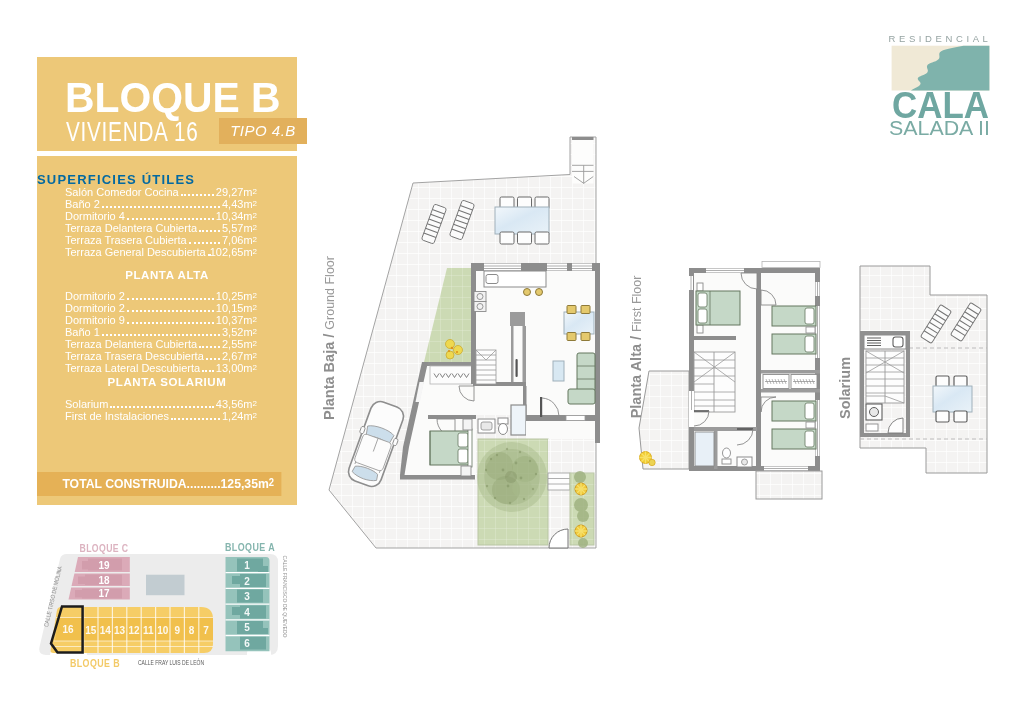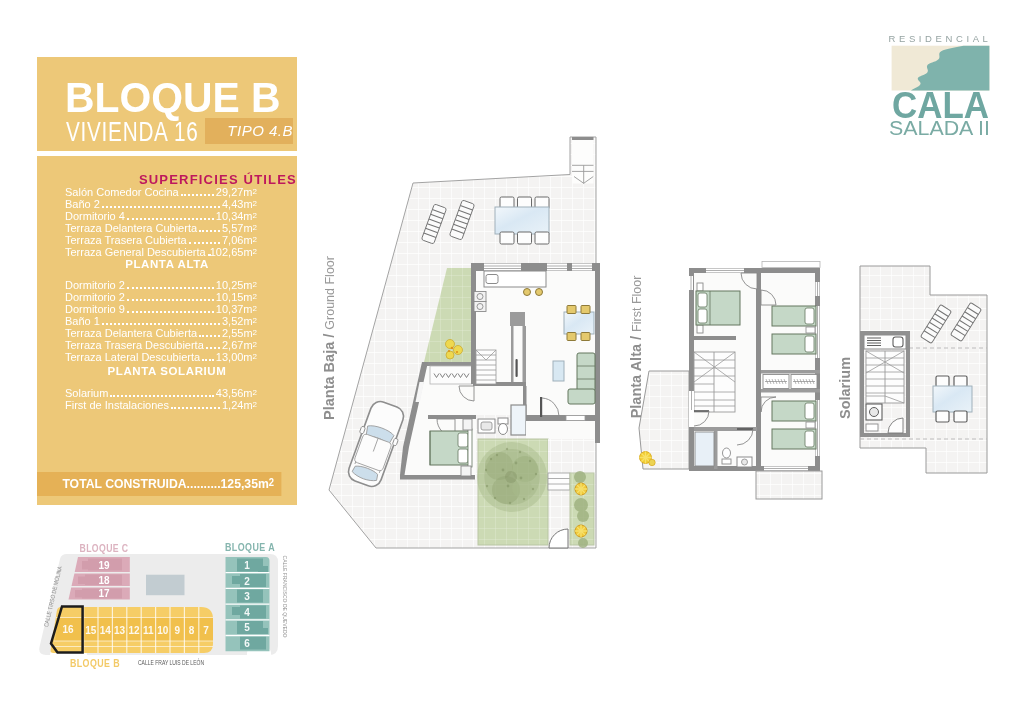--- a/index.html
+++ b/index.html
@@ -1,25 +1,25 @@
 <!DOCTYPE html>
 <html><head><meta charset="utf-8"><style>
 html,body{margin:0;padding:0;background:#fff;width:1024px;height:724px;overflow:hidden}
 body{font-family:"Liberation Sans",sans-serif;position:relative}
 .abs{position:absolute}
 #sb-head{left:37px;top:57px;width:260px;height:94px;background:#edc878}
 #sb-list{left:37px;top:156px;width:260px;height:349px;background:#edc878}
 #sb-total{left:37px;top:472px;width:260px;height:24px;background:#e5b156;color:#fff;font-weight:bold;font-size:13px;line-height:24px;padding-left:27px;box-sizing:border-box;letter-spacing:0;white-space:nowrap;transform:scaleX(.94);transform-origin:left}
 .bq{color:#fff;font-weight:bold;font-size:43px;letter-spacing:0px;position:absolute;left:28px;top:16px;transform:scaleX(.95);transform-origin:left;white-space:nowrap}
 .vv{color:#fff;font-weight:normal;font-size:28px;position:absolute;left:29px;top:59px;transform:scaleX(.74);transform-origin:left;letter-spacing:1px;white-space:nowrap}
-.tipo{position:absolute;left:168px;top:61px;width:88px;height:26px;background:#e2b05c;color:#fff;font-style:italic;font-size:15px;line-height:26px;text-align:right;letter-spacing:.5px}
-.sup{color:#be185d;font-weight:bold;font-size:13px;letter-spacing:1.2px;text-align:right;padding-top:17px;height:13px;line-height:13px}
+.tipo{position:absolute;left:182px;top:61px;width:88px;height:26px;background:#e2b05c;color:#fff;font-style:italic;font-size:15px;line-height:26px;text-align:center;letter-spacing:.5px}
+.sup{color:#0369a1;font-weight:bold;font-size:13px;letter-spacing:1.2px;text-align:left;padding-top:17px;height:13px;line-height:13px}
 .ph{color:#fff;font-weight:bold;font-size:11.5px;letter-spacing:.6px;text-align:center;height:12px;line-height:12px}
 .ph1{margin-top:9px;margin-bottom:8px}
-.ph2{margin-bottom:9px}
+.ph2{margin-top:11px;margin-bottom:9px}
 .ph3{margin-top:2px;margin-bottom:10px}
 .it{display:flex;color:#fff;font-size:11px;height:12px;line-height:12px;margin:0 40px 0 28px;white-space:nowrap}
 .it .dots{flex:1;border-bottom:2px dotted #fff;margin:0 2px 2px 2px}
 .it .v{white-space:nowrap}
 sup{font-size:8px;line-height:0;vertical-align:2px}
 </style></head>
 <body>
 
 <div class="abs" id="sb-head">
 

